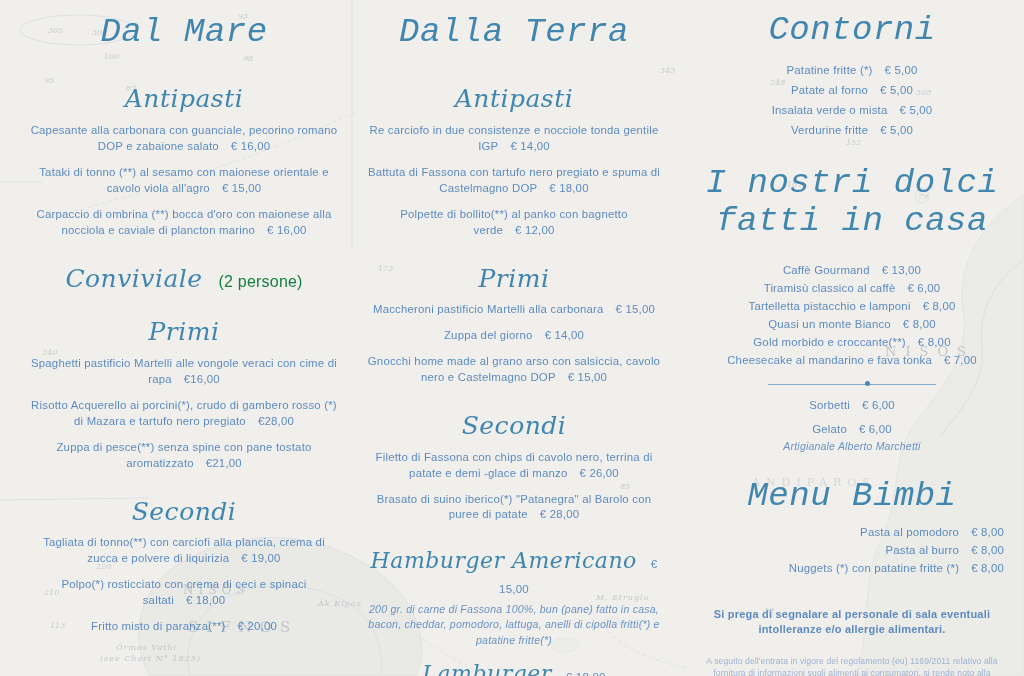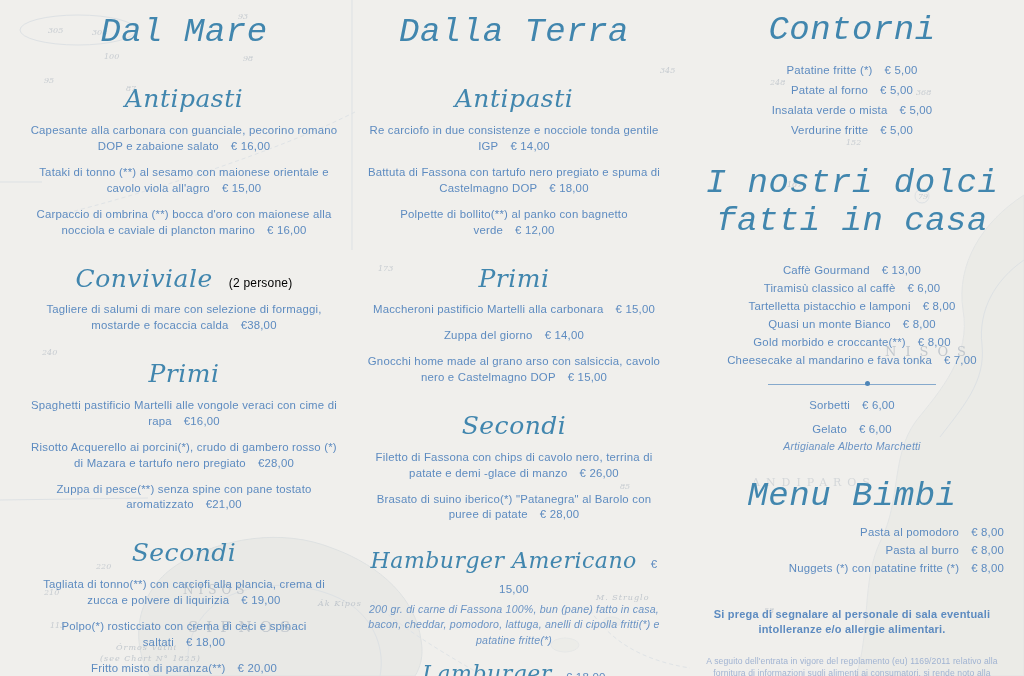--- a/index.html
+++ b/index.html
@@ -21,21 +21,21 @@
   #col-mare{left:28px;width:312px;padding-top:14px;}
   #col-terra{left:362px;width:304px;padding-top:14px;}
   #col-right{left:700px;width:304px;padding-top:12px;}
   .script{
     font-family:"DejaVu Serif",serif;font-style:italic;font-weight:400;
     color:#4186ae;letter-spacing:.5px;margin:0;
   }
   .title{font-size:34px;line-height:1.1;font-family:Liberation Mono, monospace;}
   .heading{font-size:25px;line-height:1.1;}
   .subheading{font-size:22px;line-height:1.1;}
-  .hnote{font-family:"Liberation Sans",sans-serif;font-style:normal;font-size:12px;color:#000000;margin-left:16px;letter-spacing:.2px;}
+  .hnote{font-family:"Liberation Sans",sans-serif;font-style:normal;font-size:16px;color:#15803d;margin-left:16px;letter-spacing:.2px;}
   .hprice{font-family:"Liberation Sans",sans-serif;font-style:normal;font-size:11.5px;color:#5d8bc0;margin-left:14px;letter-spacing:.2px;}
   .item{font-size:11.4px;line-height:1.4;letter-spacing:.2px;margin:10px 0;}
   .item .price{margin-left:12px;white-space:nowrap;}
   .item.tight{margin:4px 0;}
   .item.vtight{margin:2px 0;}
   .desc{font-size:10.6px;font-style:italic;line-height:1.45;letter-spacing:.2px;margin:4px 6px 14px;color:#6a93c4;}
   .mt-lg{margin-top:34px;}
   .mt-md{margin-top:26px;}
   .mb-items{margin-bottom:14px;}
   .divider{position:relative;width:168px;height:1px;background:#86a9cc;margin:15px auto 13px;}
@@ -97,21 +97,20 @@
 
 <div class="col" id="col-mare">
   <h1 class="script title">Dal Mare</h1>
 
   <h2 class="script heading mt-lg">Antipasti</h2>
   <p class="item"><span>Capesante alla carbonara con guanciale, pecorino romano DOP e zabaione salato</span><span class="price">€ 16,00</span></p>
   <p class="item"><span>Tataki di tonno (**) al sesamo con maionese orientale e cavolo viola all'agro</span><span class="price">€ 15,00</span></p>
   <p class="item"><span>Carpaccio di ombrina (**) bocca d'oro con maionese alla nocciola e caviale di plancton marino</span><span class="price">€ 16,00</span></p>
 
   <h2 class="script heading mt-md"><span>Conviviale</span><span class="hnote">(2 persone)</span></h2>
-  <p class="item"><span>Tagliere di salumi di mare con selezione di formaggi, mostarde e focaccia calda</span><span class="price">€38,00</span></p>
 
   <h2 class="script heading mt-md">Primi</h2>
   <p class="item"><span>Spaghetti pastificio Martelli alle vongole veraci con cime di rapa</span><span class="price">€16,00</span></p>
   <p class="item"><span>Risotto Acquerello ai porcini(*), crudo di gambero rosso (*) di Mazara e tartufo nero pregiato</span><span class="price">€28,00</span></p>
   <p class="item"><span>Zuppa di pesce(**) senza spine con pane tostato aromatizzato</span><span class="price">€21,00</span></p>
 
   <h2 class="script heading mt-md">Secondi</h2>
   <p class="item"><span>Tagliata di tonno(**) con carciofi alla plancia, crema di zucca e polvere di liquirizia</span><span class="price">€ 19,00</span></p>
   <p class="item"><span>Polpo(*) rosticciato con crema di ceci e spinaci saltati</span><span class="price">€ 18,00</span></p>
   <p class="item"><span>Fritto misto di paranza(**)</span><span class="price">€ 20,00</span></p>

